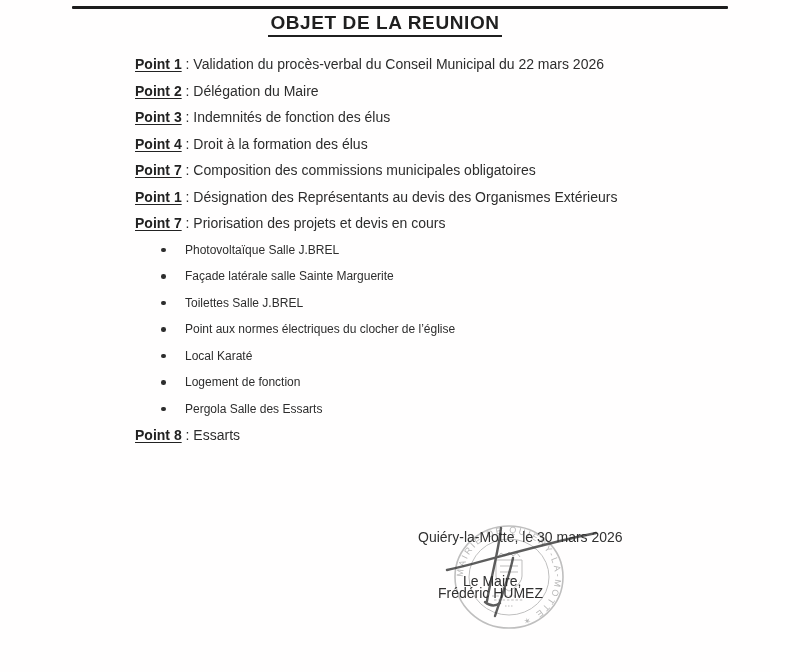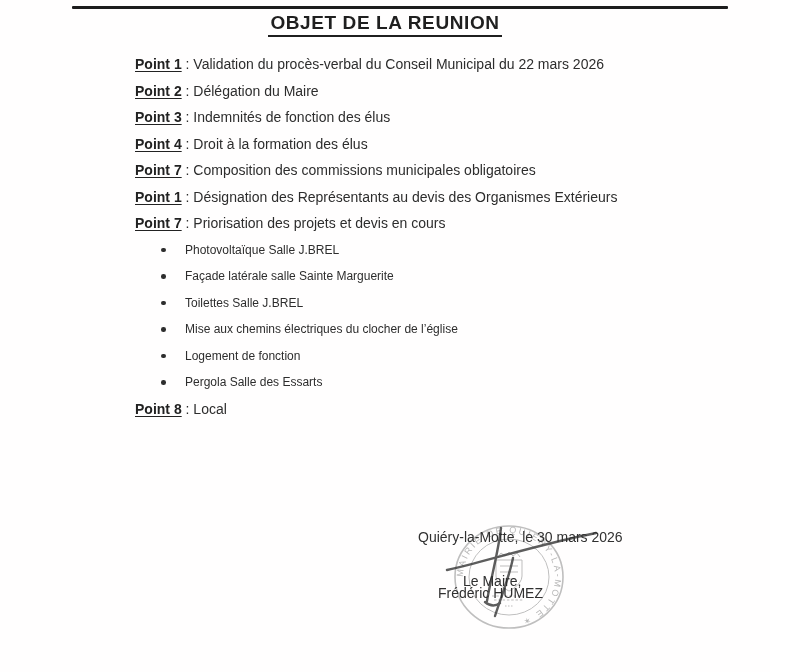--- a/index.html
+++ b/index.html
@@ -58,25 +58,26 @@
       <div class="point-row"><span class="plabel">Point 2</span><span> : </span><span>Délégation du Maire</span></div>
       <div class="point-row"><span class="plabel">Point 3</span><span> : </span><span>Indemnités de fonction des élus</span></div>
       <div class="point-row"><span class="plabel">Point 4</span><span> : </span><span>Droit à la formation des élus</span></div>
       <div class="point-row"><span class="plabel">Point 7</span><span> : </span><span>Composition des commissions municipales obligatoires</span></div>
       <div class="point-row"><span class="plabel">Point 1</span><span> : </span><span>Désignation des Représentants au devis des Organismes Extérieurs</span></div>
       <div class="point-row"><span class="plabel">Point 7</span><span> : </span><span>Priorisation des projets et devis en cours</span></div>
       <ul class="bullets">
         <li>Photovoltaïque Salle J.BREL</li>
         <li>Façade latérale salle Sainte Marguerite</li>
         <li>Toilettes Salle J.BREL</li>
-        <li>Mise aux chemins électriques du clocher de l’église</li>
+        <li>Point aux normes électriques du clocher de l’église</li>
+        <li>Local Karaté</li>
         <li>Logement de fonction</li>
         <li>Pergola Salle des Essarts</li>
       </ul>
-      <div class="point-row"><span class="plabel">Point 8</span><span> : </span><span>Local</span></div>
+      <div class="point-row"><span class="plabel">Point 8</span><span> : </span><span>Essarts</span></div>
     </div>
 
   <svg class="stamp-svg" width="114" height="108" viewBox="0 0 114 108">
     <defs>
       <path id="ringPath" d="M 11,53 A 46,44 0 1 1 103,53 A 46,44 0 1 1 11,53"></path>
     </defs>
     <g stroke="#b4b4b4" fill="none" opacity="0.85">
       <ellipse cx="57" cy="53" rx="54" ry="51" stroke-width="1.6"></ellipse>
       <ellipse cx="57" cy="53" rx="40" ry="38" stroke-width="1"></ellipse>
     </g>

